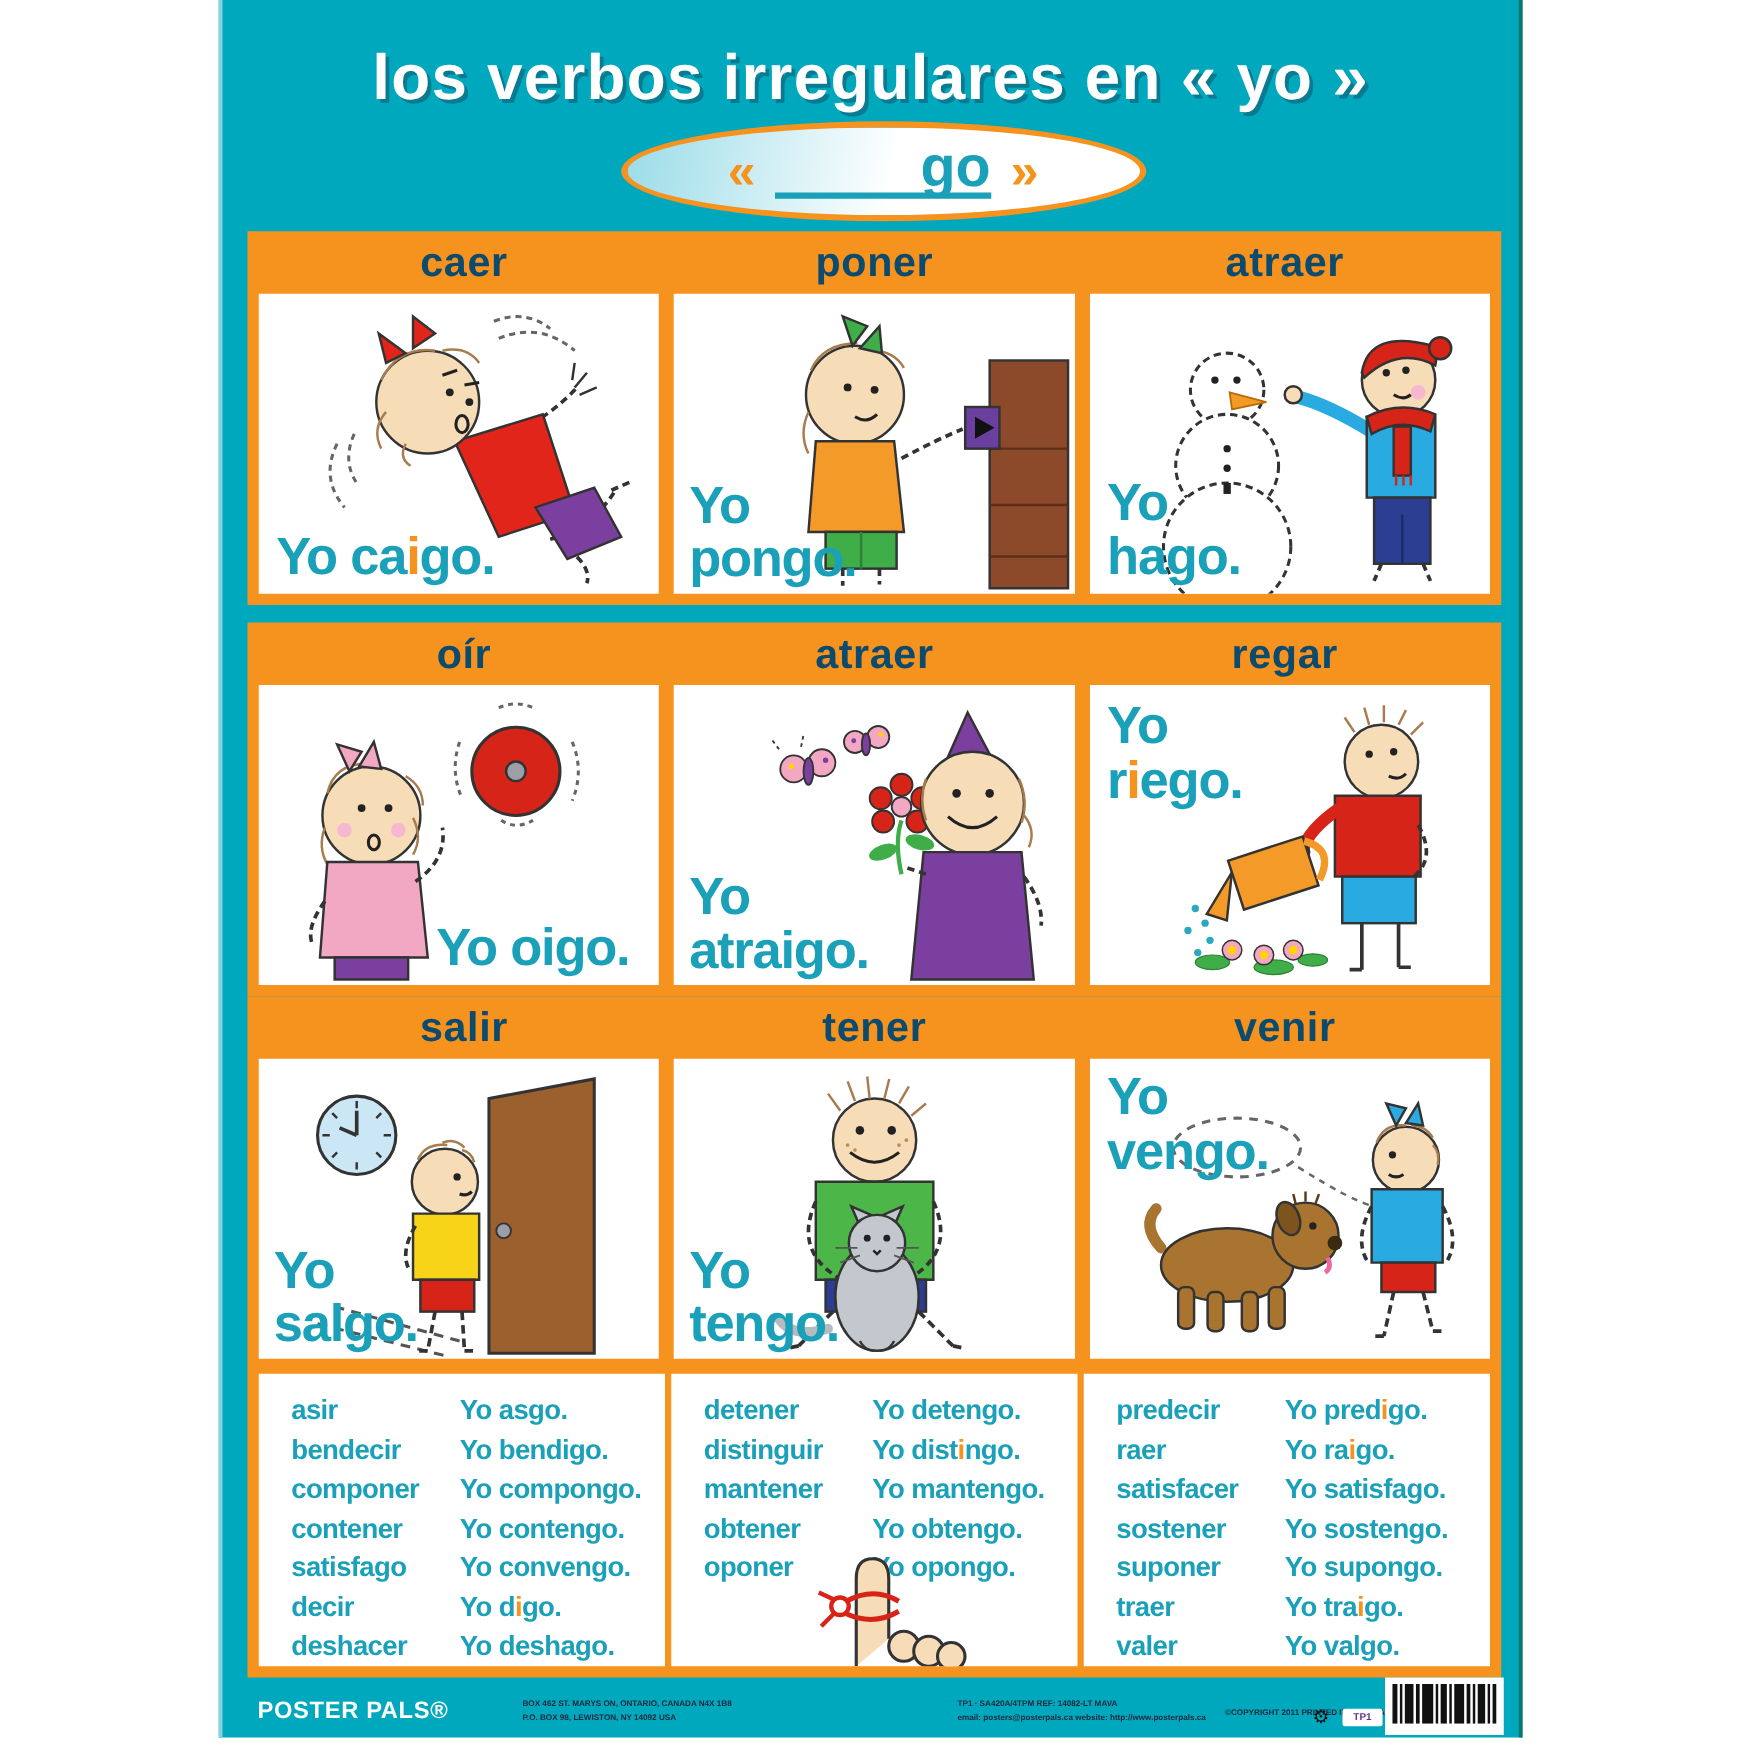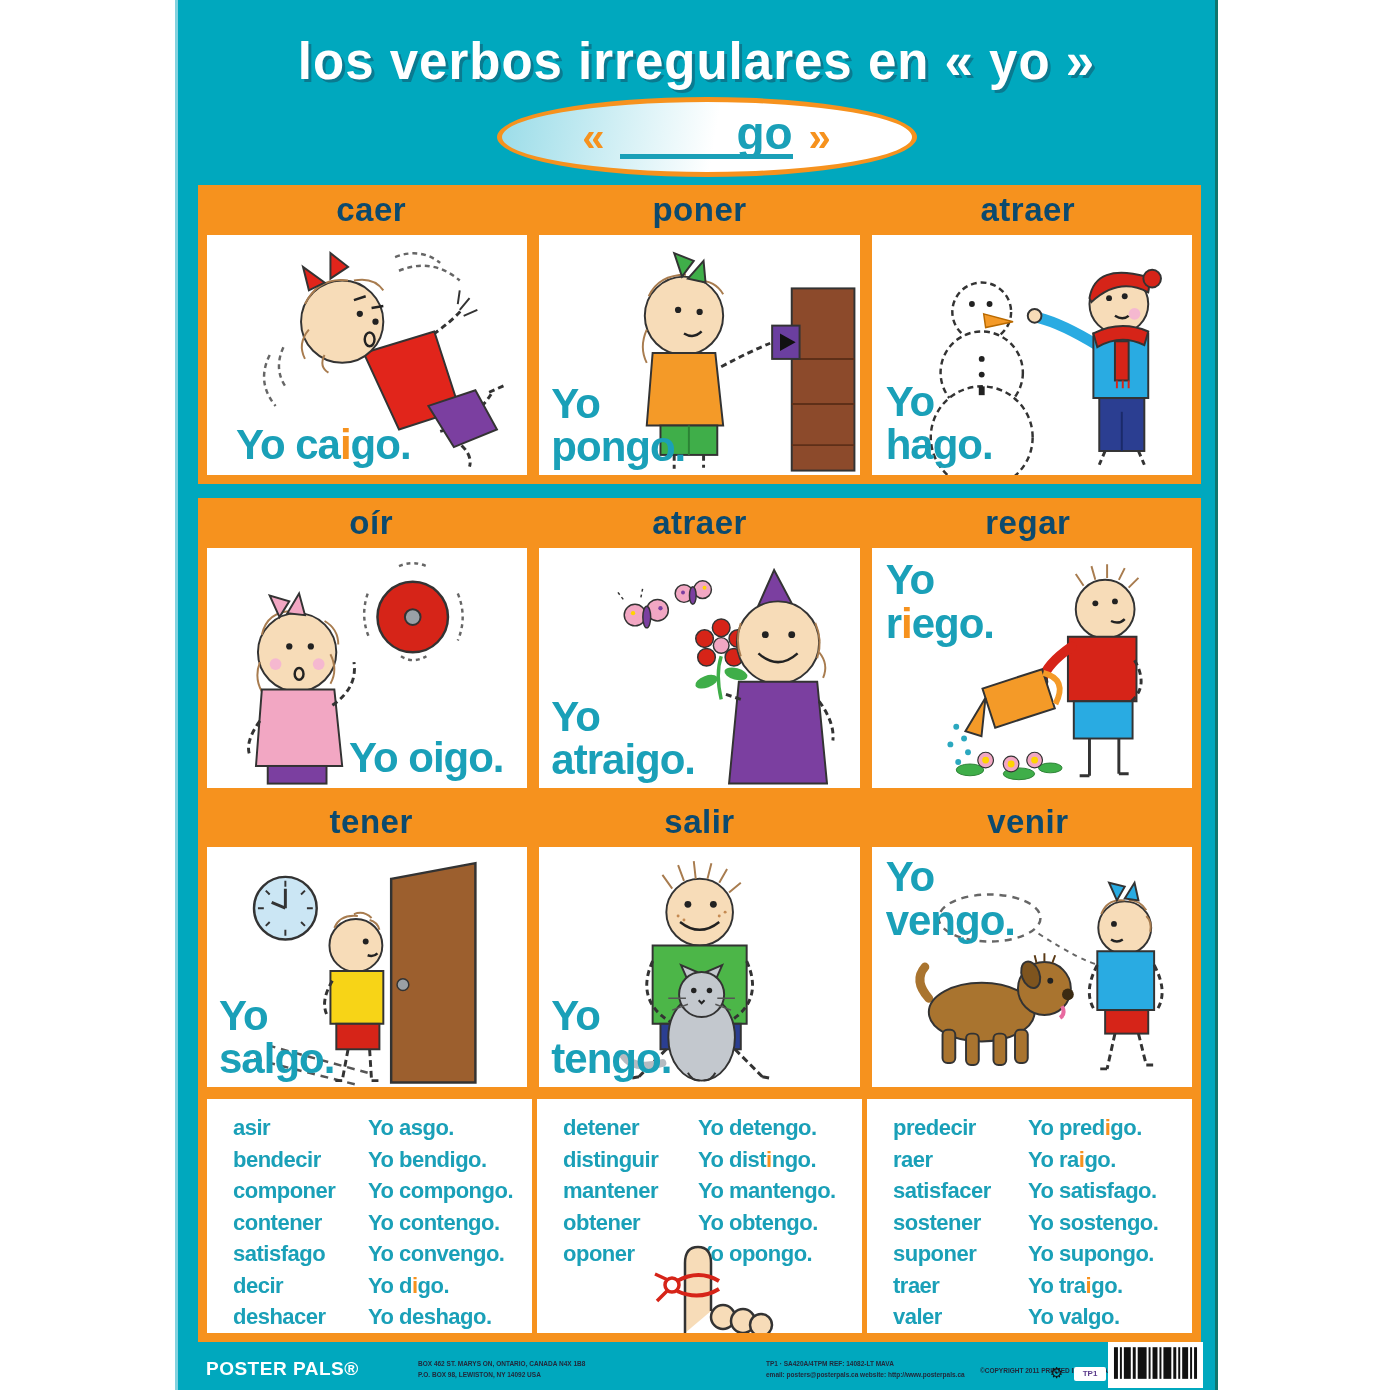--- a/index.html
+++ b/index.html
@@ -19,21 +19,21 @@
   .section{position:absolute;left:20px;width:1003px;background:#F6921E;padding:0 9px 9px;box-sizing:border-box;}
   .s1{top:185px;height:299px}.s2{top:498px;height:299px}.s3{top:797px;height:545px}
   .headers{display:flex;height:50px;align-items:center;}
   .hdr{flex:1;text-align:center;color:#0c4a6e;font-size:33px;font-weight:bold;letter-spacing:0.5px;}
   .panels{display:flex;gap:12px;height:240px;}
   .panel{flex:1;background:#ffffff;position:relative;overflow:hidden;}
   .panel svg{position:absolute;inset:0;width:100%;height:100%;}
   .caption{position:absolute;color:#1AA0B8;font-size:42px;font-weight:bold;line-height:1.04;
            letter-spacing:-1px;z-index:2;white-space:nowrap;}
   .caption .hl,.vform .hl{color:#F6921E;}
-  .cap-caer{left:29px;bottom:8px}.cap-poner{left:12px;bottom:6px}.cap-hacer{left:14px;bottom:8px}
+  .cap-caer{left:14px;bottom:8px}.cap-poner{left:12px;bottom:6px}.cap-hacer{left:14px;bottom:8px}
   .cap-oir{left:142px;bottom:8px}.cap-atraer{left:12px;bottom:6px}.cap-regar{left:14px;top:10px}
   .cap-salir{left:12px;bottom:6px}.cap-tener{left:12px;bottom:6px}.cap-venir{left:14px;top:8px}
   .listrow{display:flex;margin-top:12px;height:234px;background:#F6921E;gap:5px;}
   .lcol{flex:1;background:#ffffff;padding:16px 12px 0 26px;box-sizing:border-box;position:relative;}
   .vrow{position:relative;height:31.5px;color:#1AA0B8;font-size:22px;font-weight:bold;letter-spacing:-0.5px;}
   .vform{position:absolute;left:47%;top:0;white-space:nowrap;}
   .fingersvg{position:absolute;bottom:0;left:50%;transform:translateX(-50%);width:150px;height:100px;}
   .footer{position:absolute;left:0;right:0;bottom:0;height:48px;}
   .brand{position:absolute;left:28px;bottom:10px;color:#ffffff;font-weight:bold;font-size:19px;letter-spacing:0.5px;}
   .fp{position:absolute;color:#21293B;font-size:6.5px;line-height:1.6;font-weight:bold;white-space:nowrap;}
@@ -315,22 +315,22 @@
           <div><span>Yo</span><span class="hl"></span><span></span></div>
           <div><span>r</span><span class="hl">i</span><span>ego.</span></div>
         </div>
       </div>
 
     </div>
   </div>
 
   <div class="section s3">
     <div class="headers">
+      <div class="hdr">salir</div>
       <div class="hdr">tener</div>
-      <div class="hdr">salir</div>
       <div class="hdr">venir</div>
     </div>
     <div class="panels">
 
       <div class="panel">
         <svg viewBox="0 0 327 236">
           <circle cx="80" cy="58" r="32" fill="#CBE6F4" stroke="#333" stroke-width="2.5"></circle>
           <g stroke="#333" stroke-width="2" fill="none">
             <path d="M80,30 v6 M80,80 v6 M52,58 h6 M102,58 h6 M60,40 l4,4 M100,40 l-4,4 M60,76 l4,-4 M100,76 l-4,-4"></path>
           </g>

